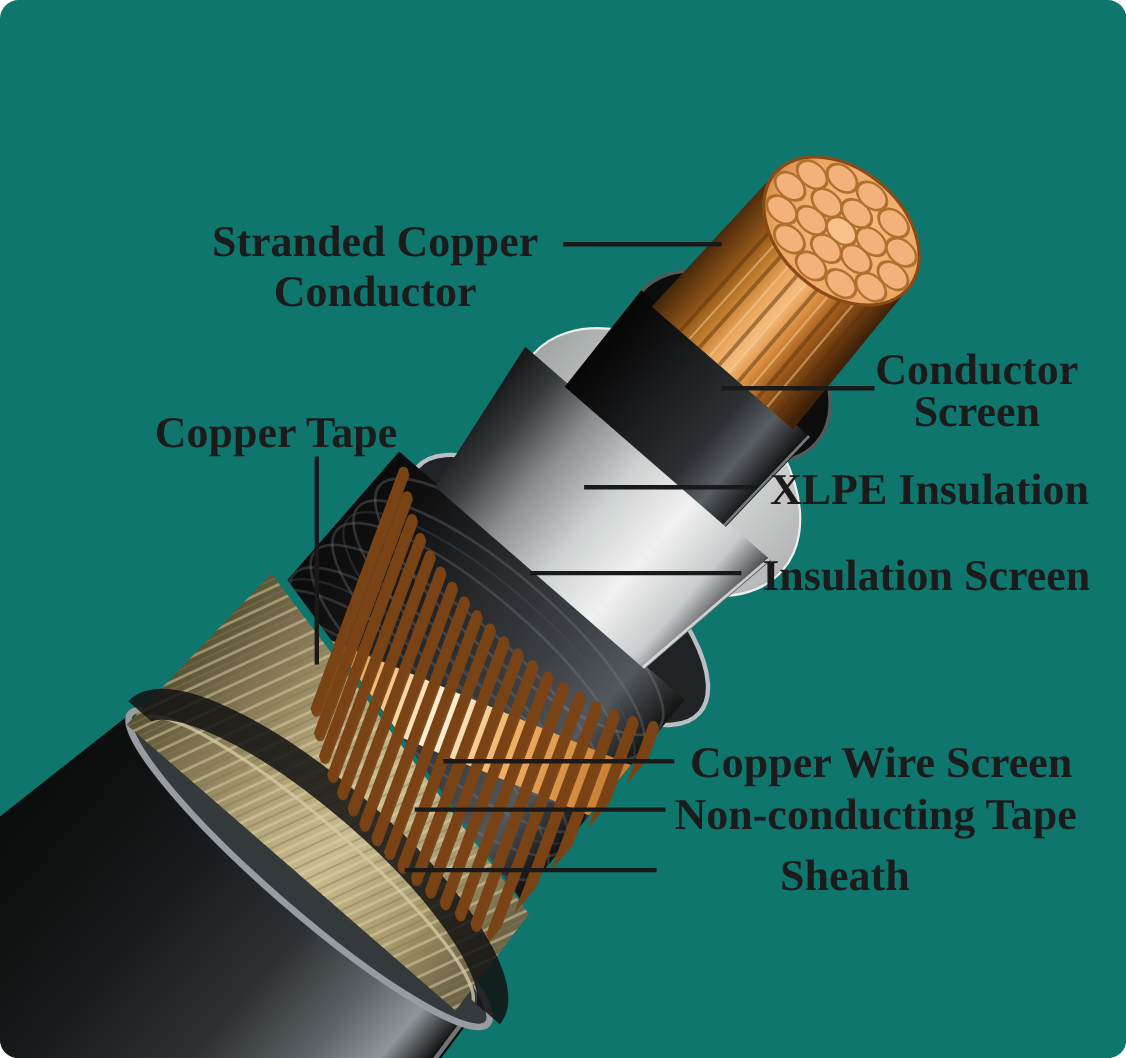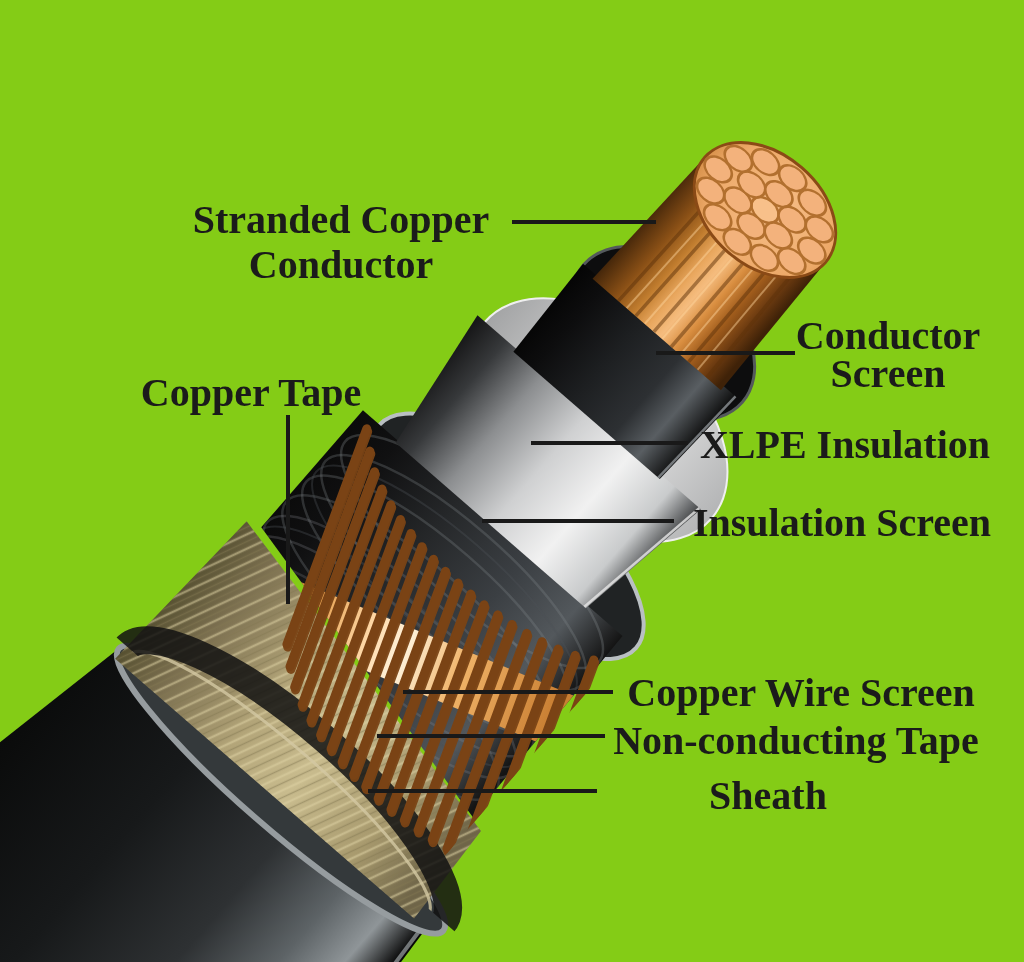--- a/index.html
+++ b/index.html
@@ -1,19 +1,20 @@
 <!DOCTYPE html>
 <html><head>
 <meta charset="utf-8">
 <style>
   html,body{margin:0;padding:0;background:#ffffff;}
   .stage{
     position:relative;width:1024px;height:962px;overflow:hidden;
-    background:#84cc16;
+    background:#0f766e;
     font-family:"Liberation Serif","DejaVu Serif",serif;
+    border-radius:17px;
   }
   svg{position:absolute;left:0;top:0;}
   text.lbl{
     font-family:"Liberation Serif","DejaVu Serif",serif;
     font-weight:bold;font-size:40px;fill:#1b1b1b;
     text-anchor:middle;
   }
   .leader{stroke:#191919;stroke-width:4;fill:none;}
 </style>
 </head>

